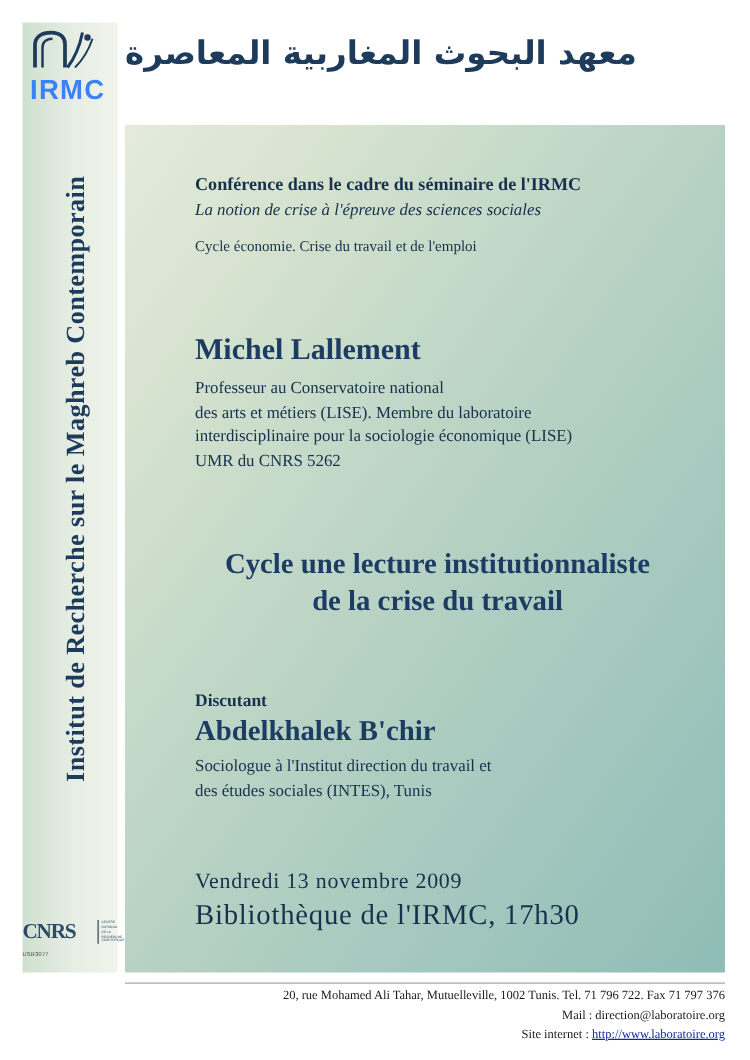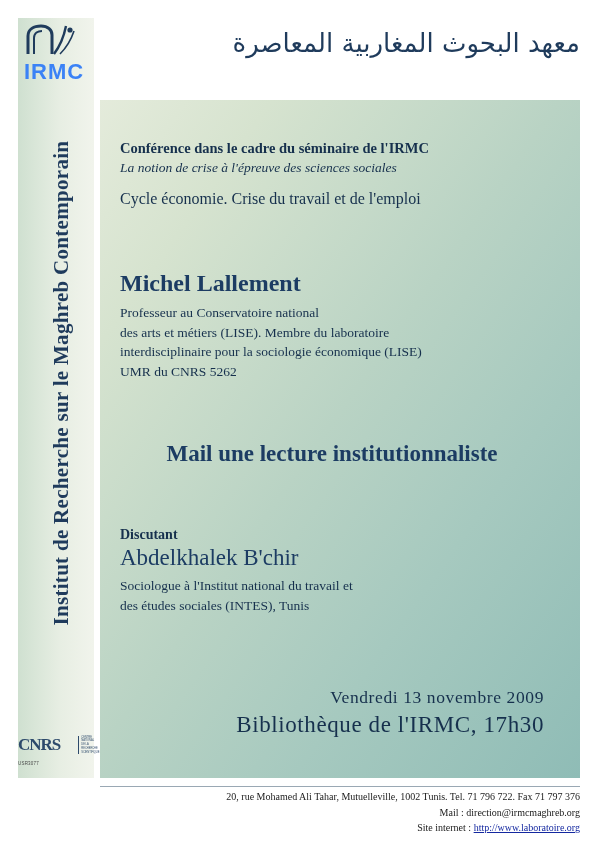--- a/index.html
+++ b/index.html
@@ -56,53 +56,53 @@
     letter-spacing: 1px;
     color: #3b82f6;
     margin-top: 1px;
   }
 
   
   .arabic-title {
     position: absolute;
     left: 100px; top: 28px;
     width: 480px;
-    text-align: right;
+    text-align: left;
     direction: rtl;
     font-family: "DejaVu Sans", sans-serif;
     font-size: 26px;
-    font-weight: normal;
+    font-weight: bold;
     color: #1f3b5c;
     letter-spacing: 1px;
   }
 
   
   .main-panel {
     position: absolute;
     left: 100px; top: 100px;
     width: 480px; height: 678px;
     background: linear-gradient(to bottom right, #e4ebdb 0%, #d6e3cf 18%, #b9d3c4 48%, #a6c9bf 70%, #8fbcb6 100%);
-    padding: 40px 36px 0 20px;
+    padding: 40px 36px 0 56px;
     color: #1f3b5c;
   }
 
   .seminar-line1 {
     font-size: 14.5px;
     font-weight: bold;
     color: #16304d;
     margin-bottom: 3px;
   }
   .seminar-line2 {
     font-size: 13.5px;
     font-style: italic;
     color: #16304d;
     margin-bottom: 14px;
   }
   .seminar-line3 {
-    font-size: 16px;
+    font-size: 12px;
     color: #16304d;
   }
 
   .speaker-block {
     margin-top: 62px;
     text-align: left;
   }
   .speaker-name {
     font-size: 24px;
     font-weight: bold;
@@ -128,54 +128,54 @@
     margin-top: 58px;
   }
   .discussant-label {
     font-size: 14px;
     font-weight: bold;
     color: #16304d;
     margin-bottom: 2px;
   }
   .discussant-name {
     font-size: 23px;
-    font-weight: normal;
+    font-weight: bold;
     color: #1c3c63;
     margin-bottom: 5px;
   }
   .discussant-affil {
     font-size: 13.5px;
     line-height: 1.45;
     color: #16304d;
   }
 
   .when-block {
-    margin-top: 72px;
-    text-align: right;
+    margin-top: 52px;
+    text-align: left;
     letter-spacing: 0.6px;
   }
   .when-date {
     font-size: 17.5px;
     color: #16304d;
     margin-bottom: 4px;
   }
   .when-place {
     font-size: 23px;
     color: #16304d;
   }
 
   
   .cnrs-logo {
     position: absolute;
     left: 18px; top: 735px;
     width: 76px;
   }
   .cnrs-box {
     display: flex;
-    align-items: center;
+    align-items: flex-end;
     gap: 18px;
   }
   .cnrs-mark {
     font-family: "Liberation Serif", serif;
     font-size: 17px;
     font-weight: bold;
     color: #2d4a6b;
     letter-spacing: -1px;
   }
   .cnrs-lines {
@@ -252,28 +252,29 @@
       <div class="speaker-name">Michel Lallement</div>
       <div class="speaker-affil">
         <div>Professeur au Conservatoire national</div>
         <div>des arts et métiers (LISE). Membre du laboratoire</div>
         <div>interdisciplinaire pour la sociologie économique (LISE)</div>
         <div>UMR du CNRS 5262</div>
       </div>
     </div>
 
     <div class="conf-title">
-      <div>Mail une lecture institutionnaliste</div>
+      <div>Cycle une lecture institutionnaliste</div>
+      <div>de la crise du travail</div>
     </div>
 
     <div class="discussant-block">
       <div class="discussant-label">Discutant</div>
       <div class="discussant-name">Abdelkhalek B'chir</div>
       <div class="discussant-affil">
-        <div>Sociologue à l'Institut national du travail et</div>
+        <div>Sociologue à l'Institut direction du travail et</div>
         <div>des études sociales (INTES), Tunis</div>
       </div>
     </div>
 
     <div class="when-block">
       <div class="when-date">Vendredi 13 novembre 2009</div>
       <div class="when-place">Bibliothèque de l'IRMC, 17h30</div>
     </div>
 
   </div>
@@ -286,19 +287,19 @@
         <div>DE LA RECHERCHE</div>
         <div>SCIENTIFIQUE</div>
       </div>
     </div>
     <div class="usr-code">USR3077</div>
   </div>
 
   <div class="footer-rule"></div>
   <div class="footer">
     <div>20, rue Mohamed Ali Tahar, Mutuelleville, 1002 Tunis.  Tel.  71 796 722. Fax 71 797 376</div>
-    <div>Mail : direction@irmcmaghreb.org</div>
+    <div>Mail : direction@laboratoire.org</div>
     <div>
       <span>Site internet : </span><a href="#">http://www.laboratoire.org</a>
     </div>
   </div>
 
 </div>
 
 </body></html>

